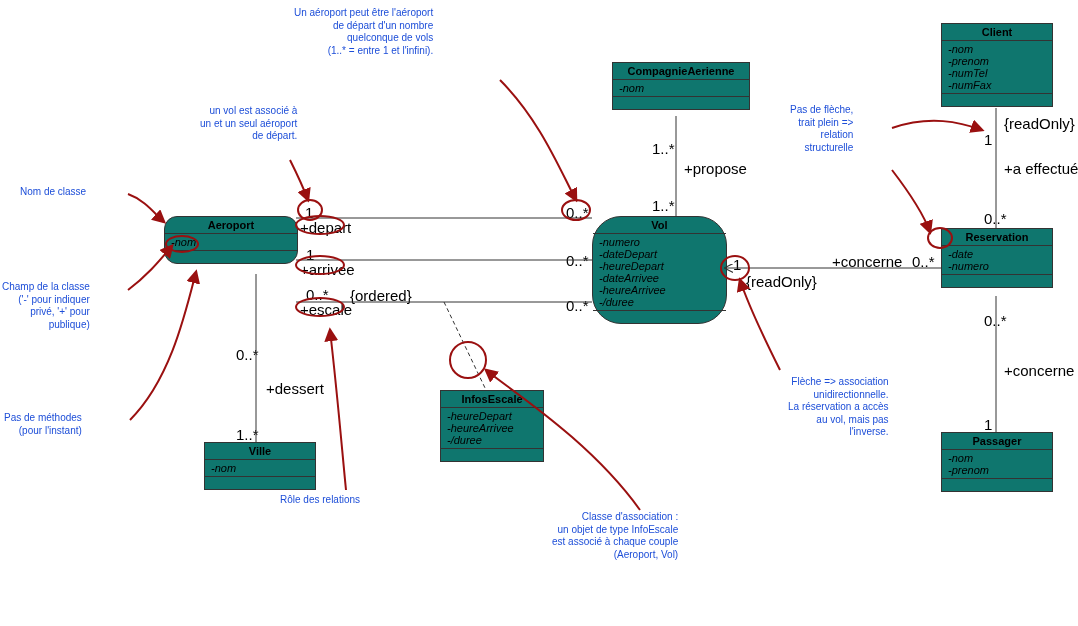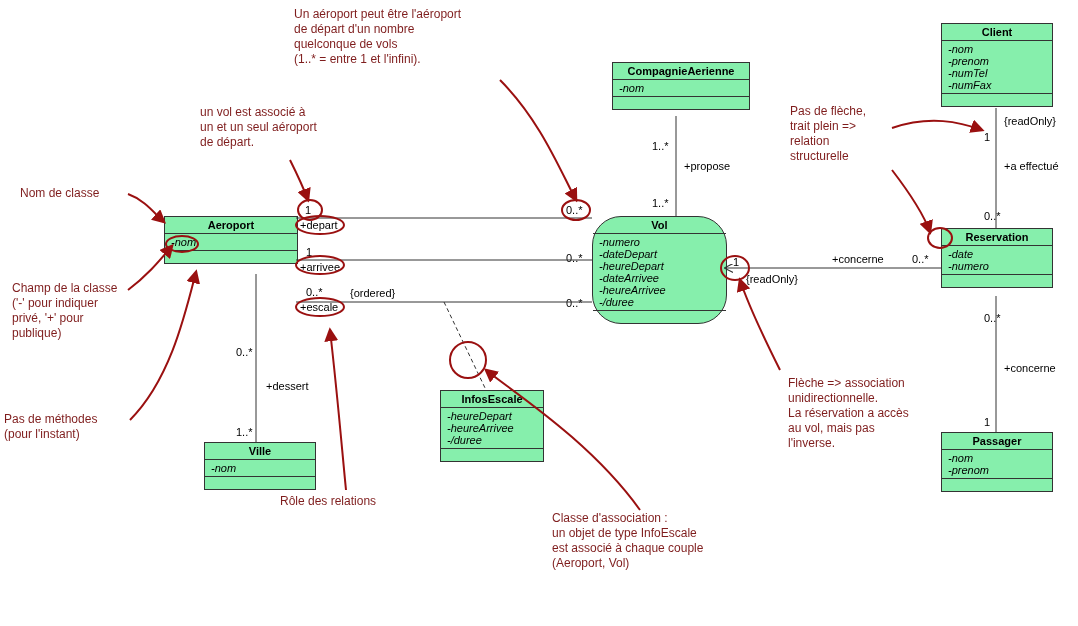--- a/index.html
+++ b/index.html
@@ -9,68 +9,69 @@
     font-size: 12px;
     background: #fff;
     width: 1078px;
     height: 626px;
     position: relative;
     overflow: hidden;
   }
   .uml-class {
     position: absolute;
     border: 1px solid #333;
-    background: #86efac;
+    background: #0f766e;
     font-size: 11px;
   }
   .uml-class .title {
     border-bottom: 1px solid #333;
     text-align: center;
     font-weight: bold;
     padding: 2px 6px;
   }
   .uml-class .attrs {
     border-bottom: 1px solid #333;
     padding: 2px 6px;
     min-height: 10px;
     font-style: italic;
   }
   .uml-class .ops {
     padding: 2px 6px;
     min-height: 8px;
   }
   .annot {
     position: absolute;
-    color: #7f1d1d;
-    font-size: 12px;
+    color: #1d4ed8;
+    font-size: 10px;
     line-height: 1.25;
     font-family: sans-serif;
+    text-align: right;
   }
   .rel-label {
     position: absolute;
-    font-size: 11px;
+    font-size: 15px;
     color: #000;
     background: transparent;
     white-space: nowrap;
   }
   svg.overlay {
     position: absolute;
     left: 0; top: 0;
     width: 1078px;
     height: 626px;
     pointer-events: none;
   }
   .red-stroke { stroke: #9a1010; stroke-width: 2; fill: none; }
   .black-stroke { stroke: #333; stroke-width: 1; fill: none; }
   .black-dash { stroke: #333; stroke-width: 1; fill: none; stroke-dasharray: 4 3; }
 </style>
 </head>
 <body>
 
-<div class="uml-class" style="left:164px; top:216px; width:132px;">
+<div class="uml-class" style="left:164px; top:216px; width:132px;border-radius:13px;">
   <div class="title">Aeroport</div>
   <div class="attrs">
     <div>-nom</div>
   </div>
   <div class="ops"></div>
 </div>
 
 <div class="uml-class" style="left:612px; top:62px; width:136px;">
   <div class="title">CompagnieAerienne</div>
   <div class="attrs">
@@ -175,21 +176,21 @@
 <div class="rel-label" style="left:984px; top:416px;">1</div>
 
 <div class="annot" style="left:294px; top:7px; white-space:pre;">Un aéroport peut être l'aéroport
 de départ d'un nombre
 quelconque de vols
 (1..* = entre 1 et l'infini).</div>
 <div class="annot" style="left:200px; top:105px; white-space:pre;">un vol est associé à
 un et un seul aéroport
 de départ.</div>
 <div class="annot" style="left:20px; top:186px; white-space:pre;">Nom de classe</div>
-<div class="annot" style="left:12px; top:281px; white-space:pre;">Champ de la classe
+<div class="annot" style="left:2px; top:281px; white-space:pre;">Champ de la classe
 ('-' pour indiquer
 privé, '+' pour
 publique)</div>
 <div class="annot" style="left:4px; top:412px; white-space:pre;">Pas de méthodes
 (pour l'instant)</div>
 <div class="annot" style="left:280px; top:494px; white-space:pre;">Rôle des relations</div>
 <div class="annot" style="left:552px; top:511px; white-space:pre;">Classe d'association :
 un objet de type InfoEscale
 est associé à chaque couple
 (Aeroport, Vol)</div>

